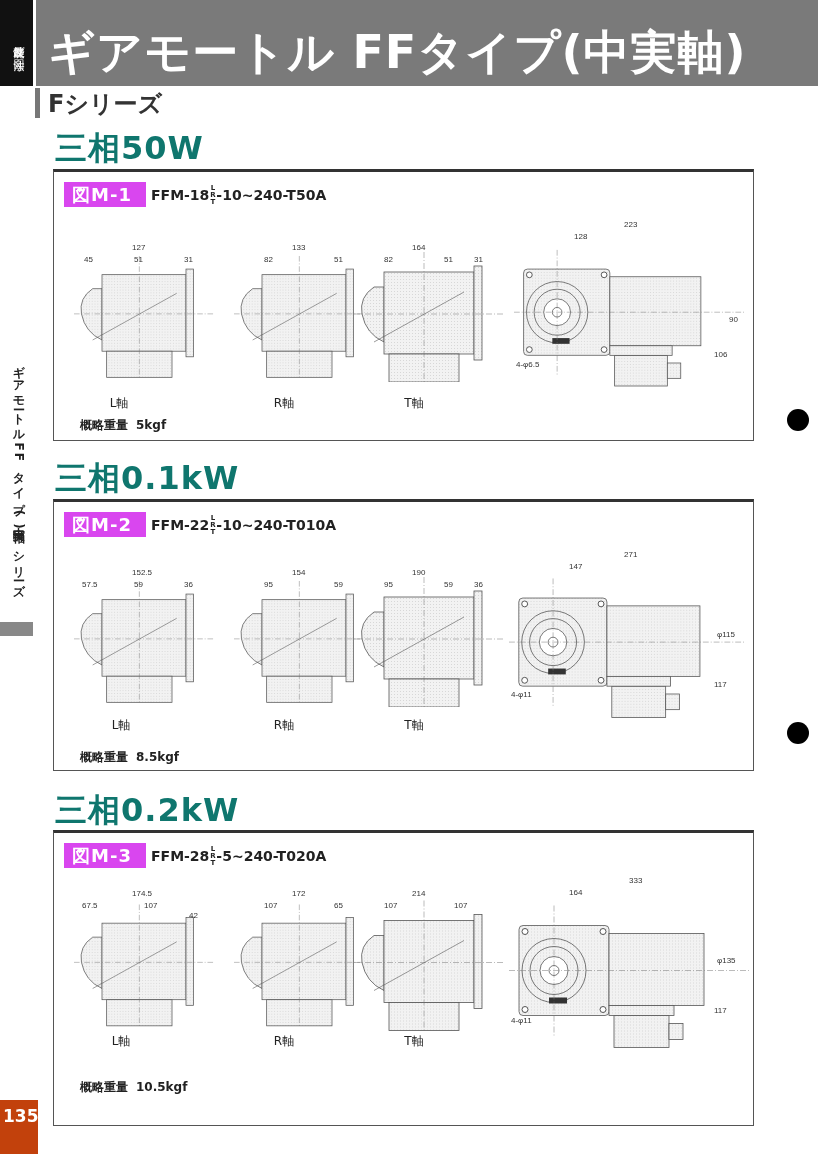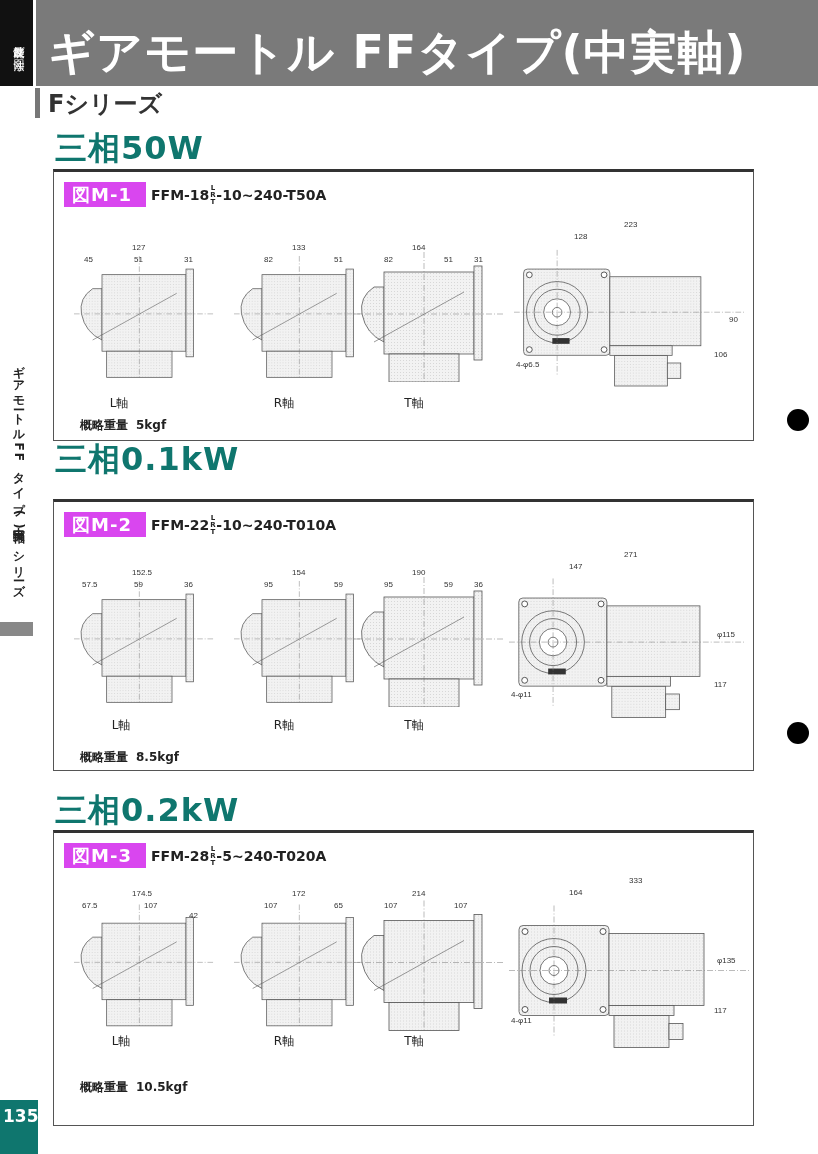--- a/index.html
+++ b/index.html
@@ -9,21 +9,21 @@
   .side-tab-top { position: absolute; left: 0; top: 0; width: 33px; height: 86px; background: #111; color: #fff;
     font-size: 11px; line-height: 12px; writing-mode: vertical-rl; text-align: center; padding-top: 3px; padding-right: 9px; letter-spacing: 0; }
   .header-bar { position: absolute; left: 36px; top: 0; width: 782px; height: 86px; background: #7a7a7a; }
   .header-title { position: absolute; left: 48px; top: 22px; color: #fff; font-weight: bold; font-size: 46px; letter-spacing: 1px; white-space: nowrap; }
   .series-bar { position: absolute; left: 35px; top: 88px; width: 5px; height: 30px; background: #777; }
   .series-title { position: absolute; left: 48px; top: 88px; font-size: 24px; font-weight: bold; color: #333; }
 
   .side-label { position: absolute; left: 7px; top: 356px; width: 22px; writing-mode: vertical-rl; font-size: 12px; font-weight: bold; color: #222; letter-spacing: 2px; line-height: 20px; }
   .side-gray { position: absolute; left: 0; top: 622px; width: 33px; height: 14px; background: #888; }
 
-  .page-num { position: absolute; left: 0; top: 1100px; width: 38px; height: 54px; background: #0f766e; color: #fff; font-weight: bold; font-size: 17px; padding: 6px 0 0 3px; }
+  .page-num { position: absolute; left: 0; top: 1100px; width: 38px; height: 54px; background: #c2410c; color: #fff; font-weight: bold; font-size: 17px; padding: 6px 0 0 3px; }
 
   .dot { position: absolute; width: 22px; height: 22px; border-radius: 50%; background: #000; }
 
   .section-heading { position: absolute; left: 55px; font-weight: bold; font-size: 32px; color: #0f766e; letter-spacing: 1px; }
 
   .panel { position: absolute; left: 53px; width: 701px; border: 1px solid #555; border-top: 3px solid #333; background: #fff; }
   .fig-label { position: absolute; left: 10px; top: 10px; width: 82px; height: 25px; background: #d946ef; color: #fff; font-weight: bold; font-size: 18px; padding: 1px 0 0 8px; letter-spacing: 1px; }
   .model-code { position: absolute; left: 97px; top: 13px; font-size: 14px; font-weight: bold; color: #222; white-space: nowrap; }
   .lrt { display: inline-block; font-size: 7px; line-height: 7px; vertical-align: -4px; text-align: center; width: 7px; }
   .weight { position: absolute; left: 10px; font-size: 12px; font-weight: bold; color: #222; margin-left: 16px; }
@@ -123,21 +123,21 @@
     <text x="110" y="10" font-size="8">223</text>
     <text x="60" y="22" font-size="8">128</text>
     <text x="215" y="105" font-size="8">90</text>
     <text x="200" y="140" font-size="8">106</text>
     <text x="2" y="150" font-size="8">4-φ6.5</text>
   </svg>
 
   <div class="weight" style="top:245px;"><span>概略重量</span><span class="wval">5kgf</span></div>
 </div>
 
-<div class="section-heading" style="top:438px;">三相0.1kW</div>
+<div class="section-heading" style="top:457px;">三相0.1kW</div>
 <div class="panel" style="top:499px; height:272px;padding-left:40px;">
   <div class="fig-label">図M-2</div>
   <div class="model-code">
     <span>FFM-22</span><span class="lrt"><span>L</span><br><span>R</span><br><span>T</span></span><span>-10~240-T010A</span>
   </div>
 
   <svg class="drawing" style="left:20px; top:65px;" width="140" height="140">
       <use href="#side-view"></use>
     <text x="58" y="8" font-size="8">152.5</text>
     <text x="8" y="20" font-size="8">57.5</text>

